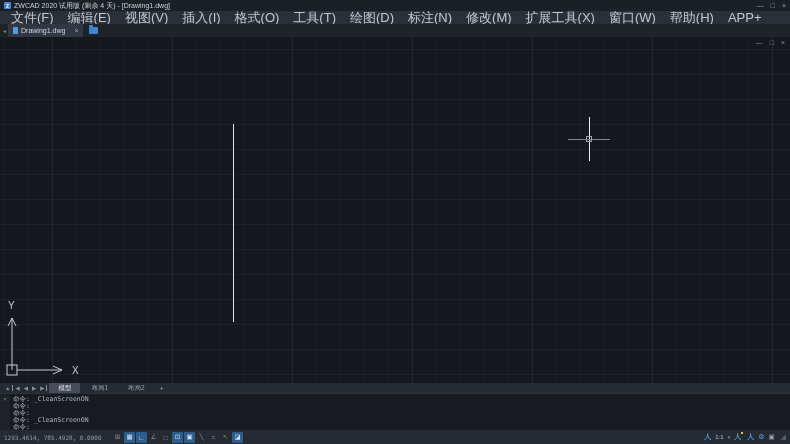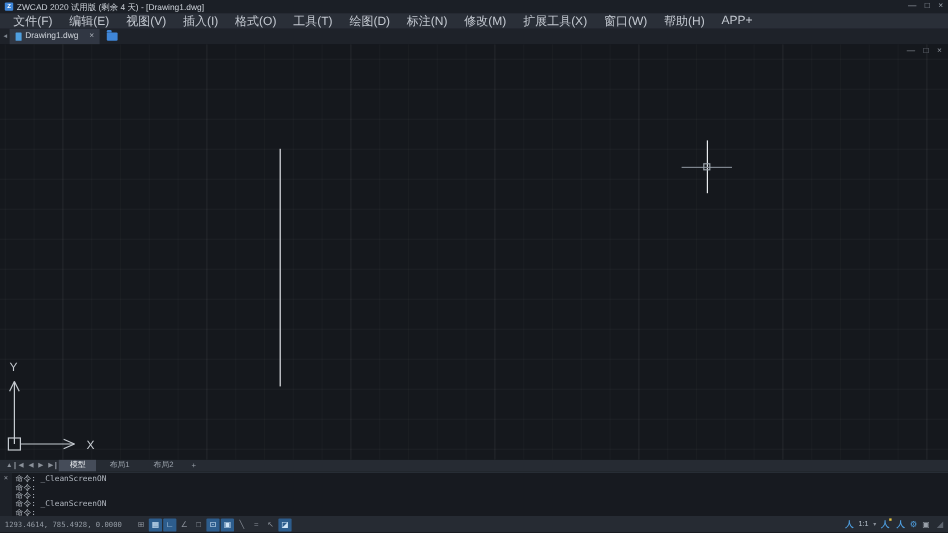--- a/index.html
+++ b/index.html
@@ -12,21 +12,21 @@
   }
   
   .titlebar{height:11px;flex:0 0 11px;background:#1b1f26;display:flex;align-items:center;
     padding:0 4px;font-size:7px;color:#ccd1d8;}
   .logo{width:7px;height:7px;background:#3f86d8;border-radius:1px;margin-right:3px;
     display:inline-flex;align-items:center;justify-content:center;color:#fff;font-size:5px;font-weight:bold;}
   .win-controls{margin-left:auto;display:flex;gap:7px;color:#9aa1ab;font-size:7px;}
   .win-controls span{cursor:default;}
   
   .menubar{height:13px;flex:0 0 13px;background:#2a2f38;display:flex;align-items:center;
-    padding-left:4px;font-size:10px;color:#c3c8d0;}
+    padding-left:4px;font-size:13px;color:#c3c8d0;}
   .menu-item{padding:0 7px;white-space:nowrap;}
   
   .doctabs{height:13px;flex:0 0 13px;background:#1e2229;display:flex;align-items:center;padding-left:1px;}
   .tab-scroll{color:#7d848d;font-size:6px;padding:0 2px;}
   .doctab{height:13px;background:#313743;display:flex;align-items:center;gap:3px;
     padding:0 5px;font-size:7px;color:#ced3da;}
   .doc-icon{width:5px;height:7px;background:#4f9fe0;border-radius:0.5px;display:inline-block;}
   .doctab .close{color:#a7adb6;font-size:7px;padding-left:6px;}
   .newdoc{width:9px;height:7px;background:#3f86d8;border-radius:1px;margin-left:6px;position:relative;}
   .newdoc:before{content:"";position:absolute;top:-2px;left:0;width:4px;height:2px;background:#3f86d8;border-radius:1px 1px 0 0;}

